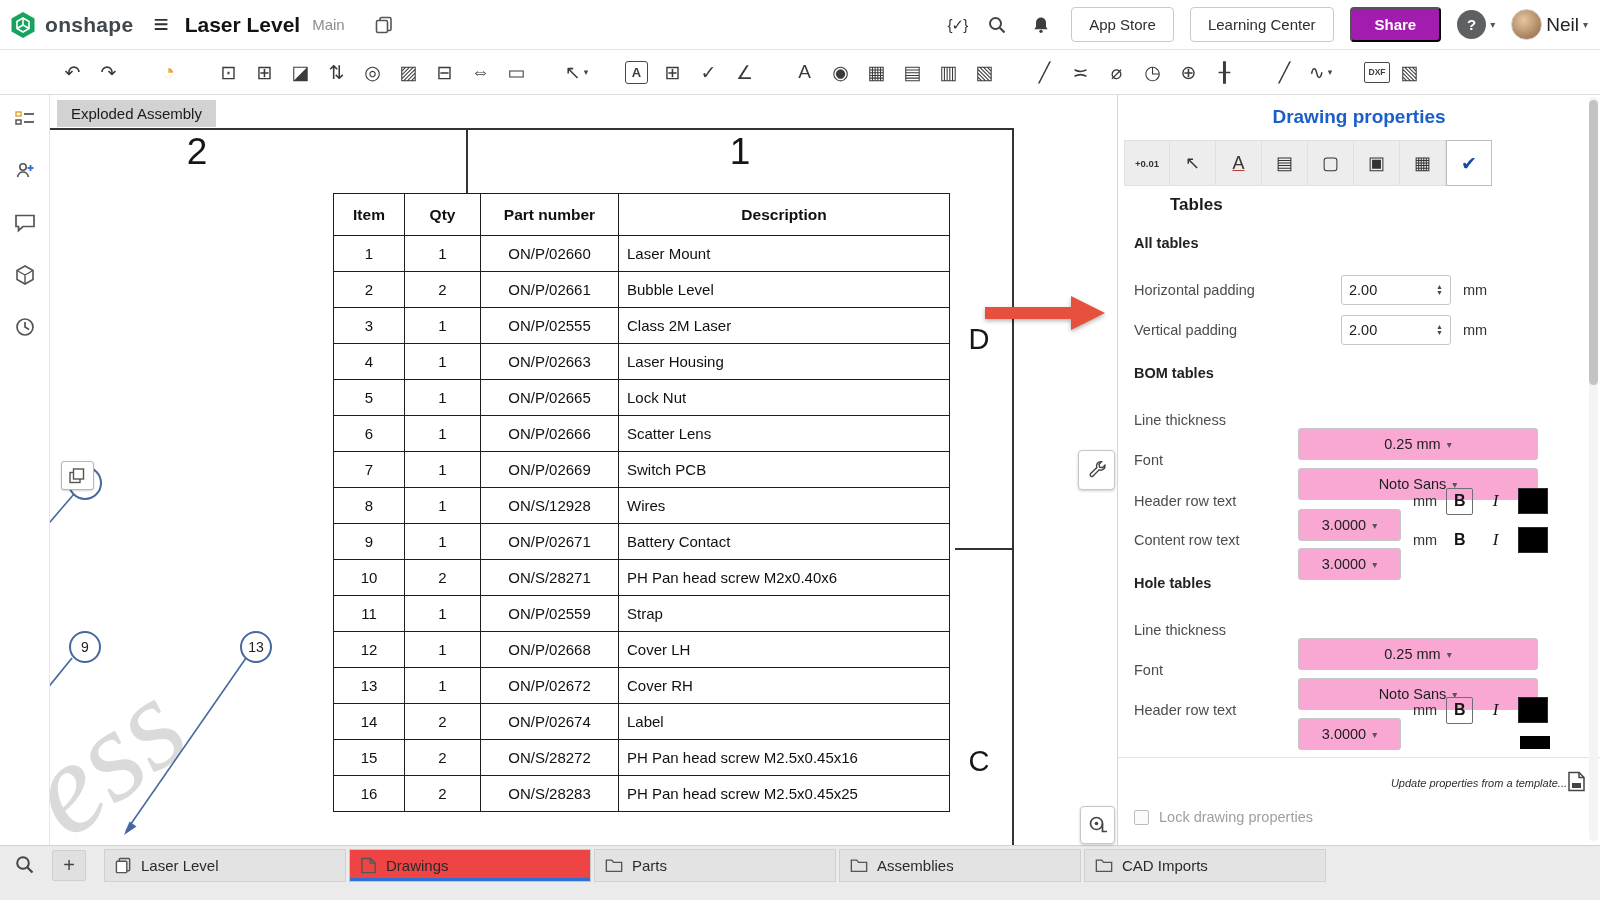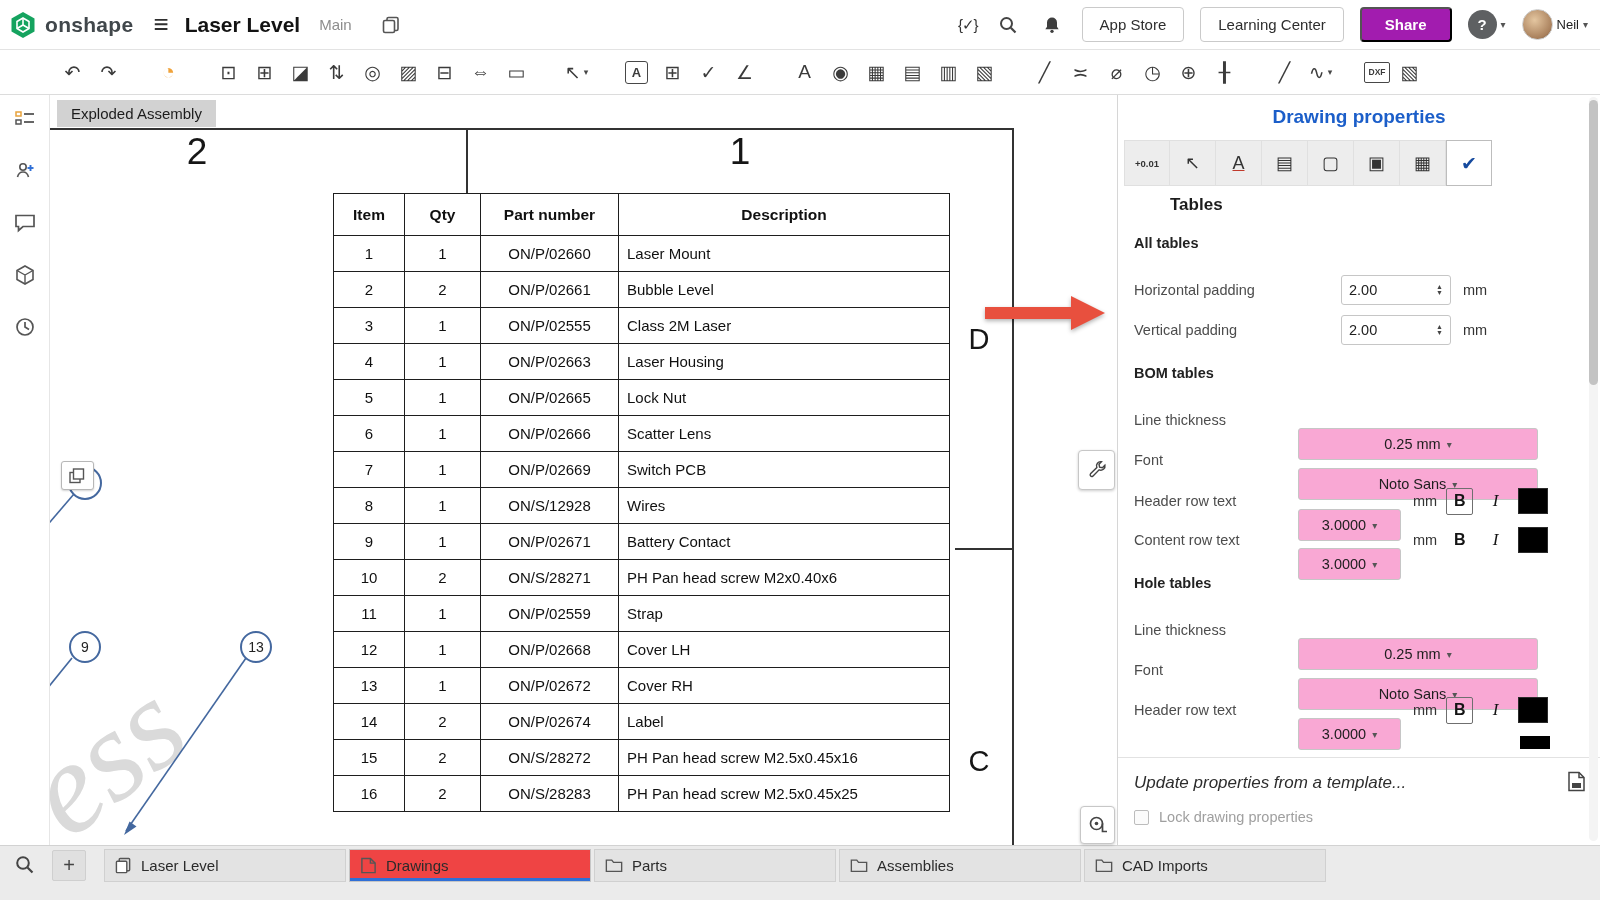--- a/index.html
+++ b/index.html
@@ -5,32 +5,32 @@
   *{margin:0;padding:0;box-sizing:border-box;}
   html,body{width:1600px;height:900px;font-family:"Liberation Sans",sans-serif;background:#fff;overflow:hidden;}
   #app{position:relative;width:1600px;height:900px;background:#fff;}
 
   
   .topbar{position:absolute;top:0;left:0;width:1600px;height:50px;background:#fff;border-bottom:1px solid #e3e3e3;display:flex;align-items:center;z-index:20;}
   .logo{display:flex;align-items:center;gap:7px;margin-left:8px;}
   .logo-text{font-size:21px;font-weight:600;color:#41474b;letter-spacing:.3px;}
   .hamburger{margin-left:20px;font-size:26px;color:#2f2f2f;cursor:pointer;}
   .doc-title{margin-left:16px;font-size:21px;font-weight:700;color:#131313;}
-  .branch{margin-left:19px;font-size:15px;color:#8d8d8d;}
+  .branch{margin-left:12px;font-size:15px;color:#8d8d8d;}
   .copy-btn{margin-left:30px;display:flex;align-items:center;}
   .top-right{margin-left:auto;display:flex;align-items:center;gap:16px;margin-right:12px;}
   .ver-icon{font-size:15px;color:#333;letter-spacing:-1px;}
   .icon-btn{display:flex;align-items:center;justify-content:center;width:28px;height:28px;}
   .ghost-btn{height:35px;border:1px solid #cacaca;border-radius:4px;background:#fff;padding:0 17px;font-size:15px;color:#2e2e2e;display:flex;align-items:center;}
   .share-btn{height:35px;border-radius:4px;background:#a21caf;color:#fff;padding:0 23px;font-size:15px;font-weight:600;display:flex;align-items:center;}
   .help-wrap,.user-wrap{display:flex;align-items:center;gap:4px;}
   .help-circle{width:29px;height:29px;border-radius:50%;background:#5e6062;color:#fff;font-size:15px;font-weight:700;display:flex;align-items:center;justify-content:center;}
   .caret{font-size:10px;color:#555;}
   .avatar{width:31px;height:31px;border-radius:50%;background:radial-gradient(circle at 40% 35%,#e4c6a0,#a9805c 70%,#6e4f36);border:1px solid #ccc;}
-  .user-name{font-size:13px;color:#222;}
+  .user-name{font-size:19px;color:#222;}
 
   
   .toolbar{position:absolute;top:50px;left:0;width:1600px;height:45px;background:#fff;border-bottom:1px solid #dcdcdc;display:flex;align-items:center;padding-left:56px;gap:27px;z-index:19;}
   .tgroup{display:flex;align-items:center;gap:3px;}
   .tbtn{min-width:33px;height:33px;display:flex;align-items:center;justify-content:center;font-size:19px;color:#3b3b3b;border-radius:3px;cursor:pointer;}
   .tbtn.orange{color:#f0a33b;font-size:22px;}
   .tbtn.boxed{min-width:23px;width:23px;height:23px;border:1.5px solid #474747;font-size:13px;font-weight:600;margin:0 5px;}
   .tbtn.txt{min-width:26px;width:26px;height:21px;border:1.5px solid #474747;border-radius:2px;font-size:8.5px;font-weight:700;}
   .tcaret{font-size:9px;margin-left:3px;color:#474747;}
 
@@ -98,21 +98,21 @@
   .dd240{width:240px;}.dd103{width:103px;}
   .dd-caret{font-size:10px;color:#555;margin-left:6px;}
   .fmt-btn{width:27px;height:27px;margin-left:9px;display:flex;align-items:center;justify-content:center;font-size:16px;color:#141414;border:1px solid transparent;border-radius:2px;cursor:pointer;}
   .fmt-b{font-weight:700;}
   .fmt-i{font-style:italic;font-family:"Liberation Serif",serif;font-size:17px;}
   .fmt-btn.active{border-color:#6f6f6f;}
   .color-swatch{width:30px;height:26px;margin-left:9px;background:#000;border:1px solid #2b2b2b;cursor:pointer;}
   .swatch-partial{position:absolute;left:402px;top:641px;width:30px;height:13px;background:#000;}
   .panel-divider{position:absolute;left:0;top:662px;width:100%;height:1px;background:#e2e2e2;}
   .update-row{position:absolute;left:16px;top:672px;width:452px;display:flex;align-items:center;height:32px;cursor:pointer;}
-  .update-link{font-style:italic;font-size:17px;color:#2d2d2d;flex:1;}
+  .update-link{font-style:italic;font-size:11px;color:#2d2d2d;flex:1;text-align:right;}
   .lock-row{position:absolute;left:16px;top:714px;display:flex;align-items:center;gap:10px;}
   .cb{width:15px;height:15px;border:1px solid #bcbcbc;border-radius:2px;background:#fbfbfb;}
   .lock-label{font-size:14.5px;color:#9f9f9f;}
   .scrollbar{position:absolute;right:2px;top:2px;width:9px;height:744px;background:#f4f4f4;border-radius:5px;}
   .scroll-thumb{position:absolute;left:0;top:3px;width:9px;height:285px;background:#c3c3c3;border-radius:5px;cursor:pointer;}
 
   
   .bottombar{position:absolute;top:845px;left:0;width:1600px;height:55px;background:#ebebeb;border-top:1px solid #d2d2d2;z-index:15;}
   .bb-search{position:absolute;left:14px;top:8px;cursor:pointer;}
   .add-tab{position:absolute;left:52px;top:4px;width:34px;height:31px;background:#e0e0e0;border:1px solid #cfcfcf;border-radius:2px;display:flex;align-items:center;justify-content:center;font-size:20px;color:#444;cursor:pointer;}

